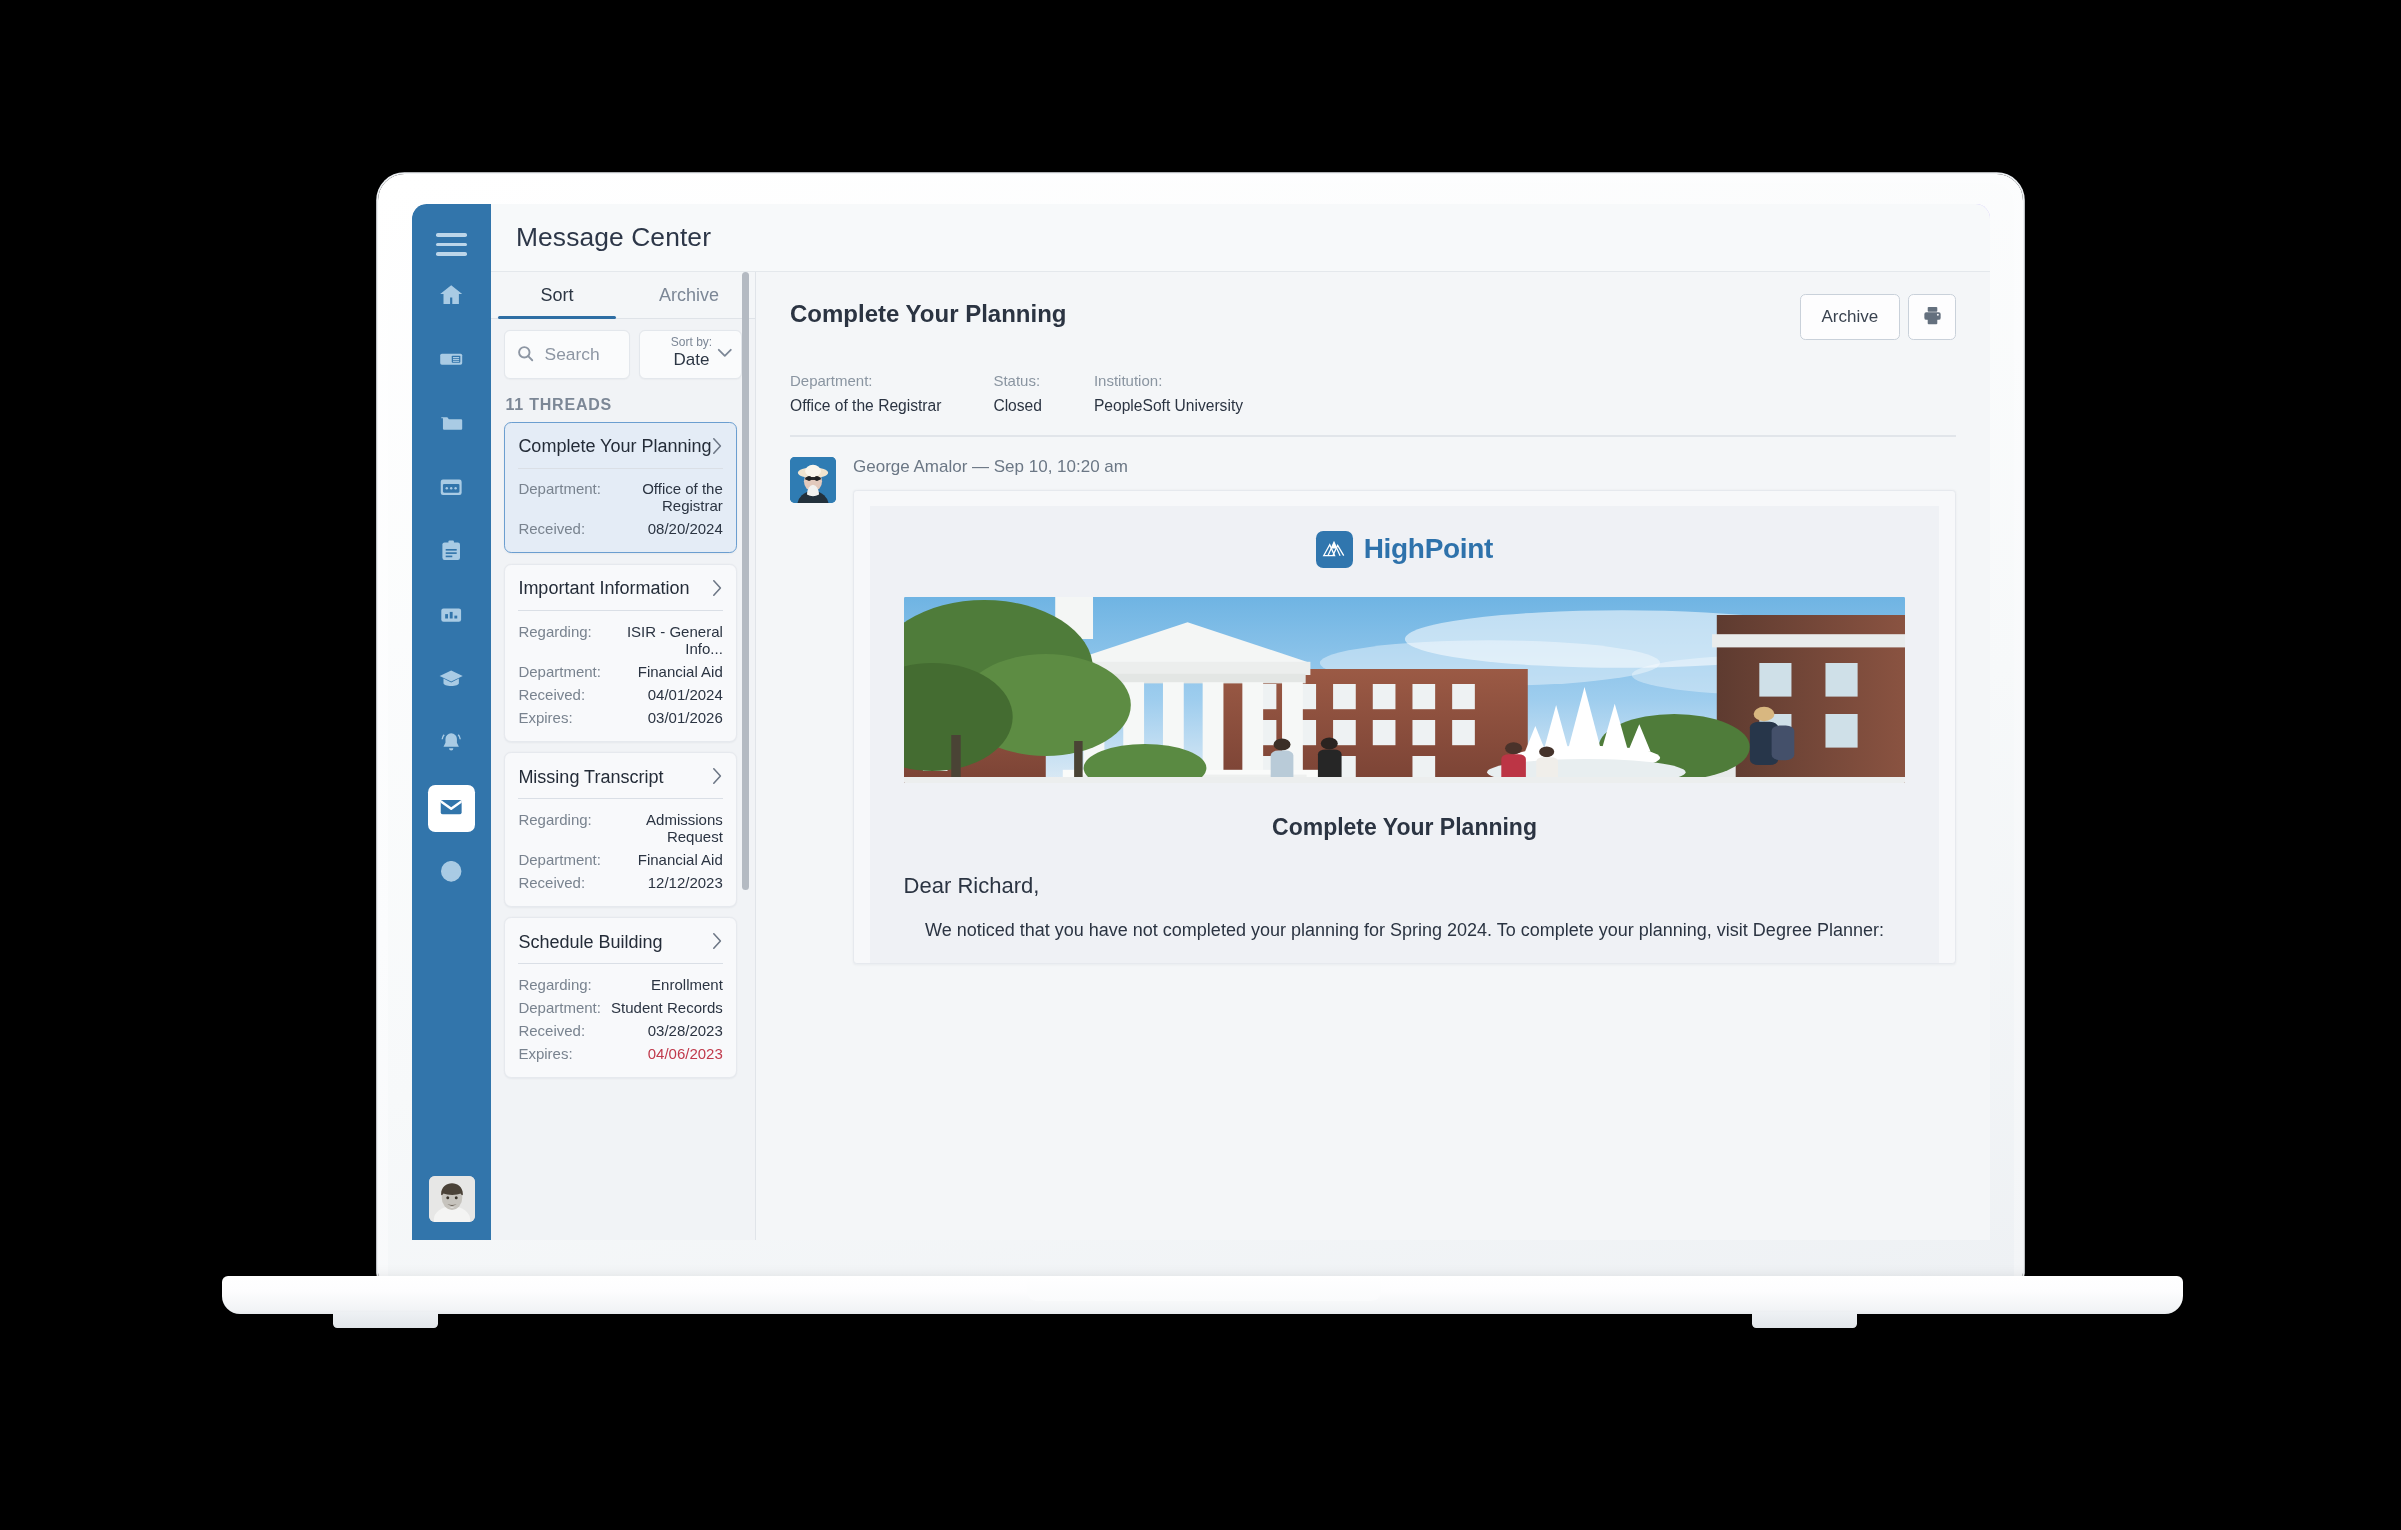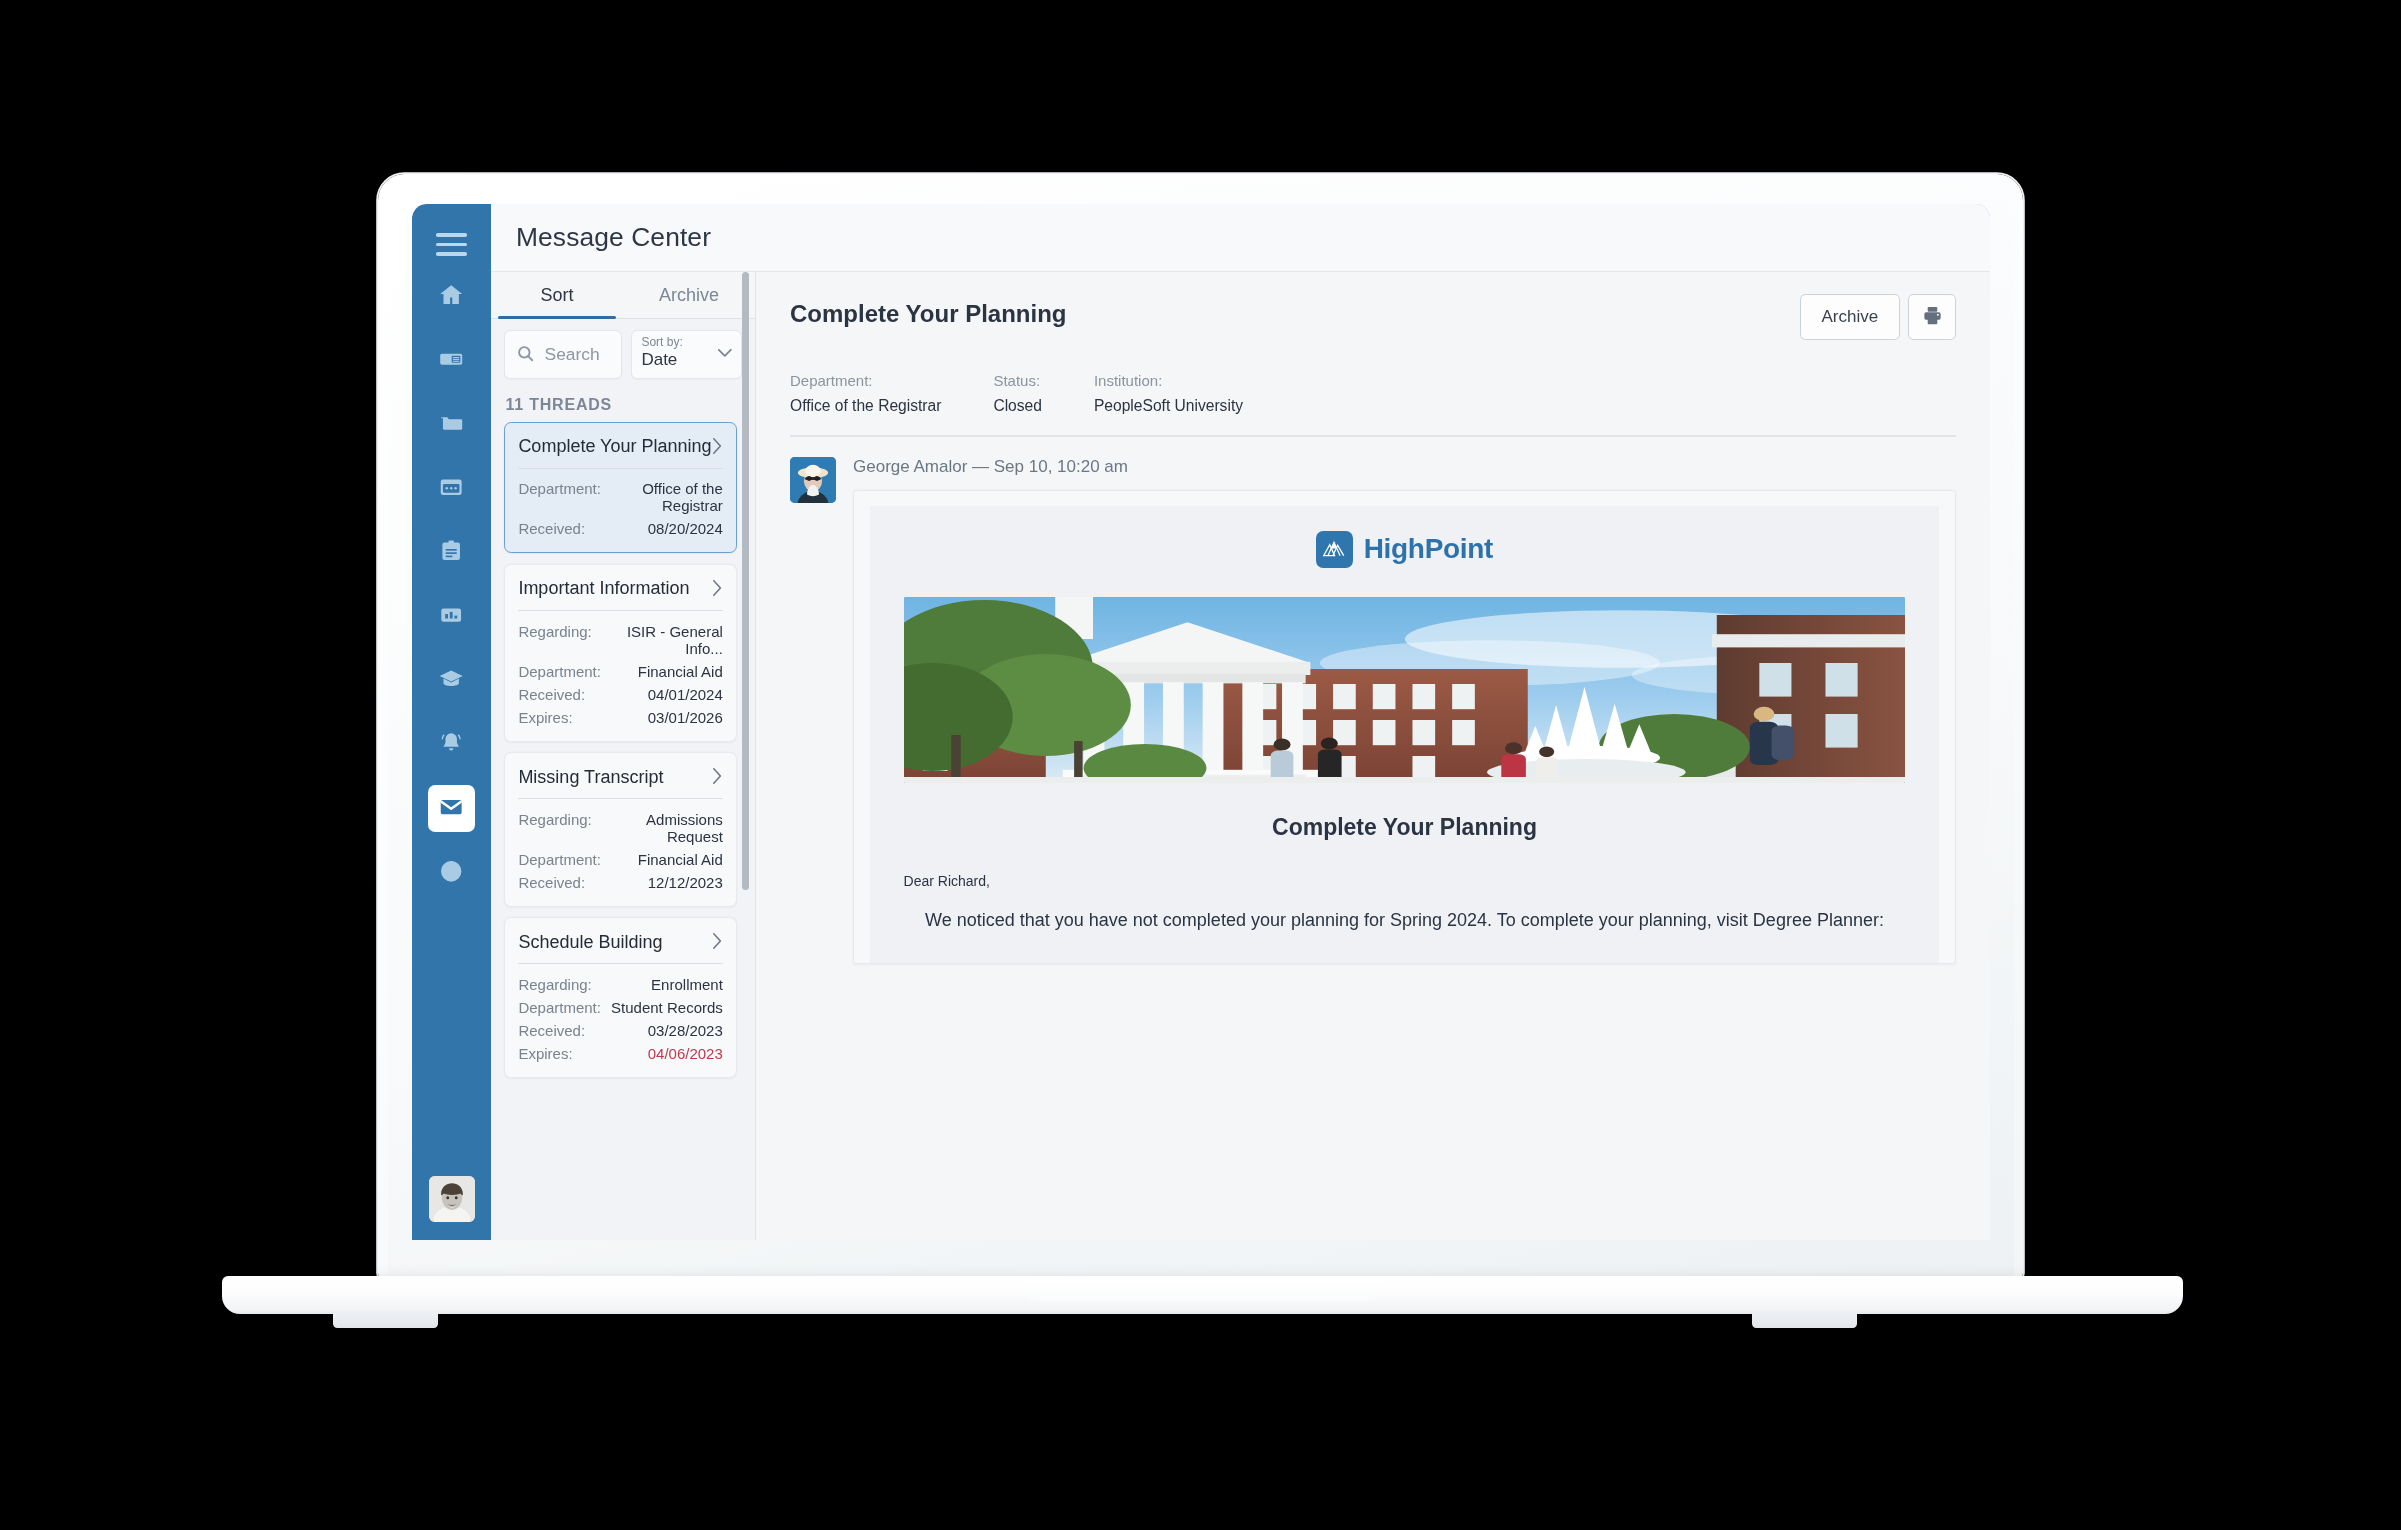--- a/index.html
+++ b/index.html
@@ -167,28 +167,29 @@
   }
   #search-box svg { width: 19px; height: 19px; stroke: #8d96a3; fill: none; stroke-width: 2.4; flex: 0 0 19px;}
   #search-input {
     border: none; outline: none; background: transparent;
     font-size: 17.4px; color: #3b4452; margin-left: 9.6px; width: 100%;
     font-family: "Liberation Sans", sans-serif;
   }
   #search-input::placeholder { color: #8d96a3; }
 
   #sort-box {
-    width: 111px; height: 49px;
+    width: 103px; height: 49px;
     background: #fafbfc;
     border: 0.9px solid #e3e7ec;
     border-radius: 6px;
     padding: 4.8px 7.2px 0 9.6px;
     position: relative;
     cursor: pointer;
     box-shadow: 0 0.6px 1.2px rgba(0,0,0,0.03);
+    text-align: center;
   }
   #sort-label { font-size: 12px; color: #7c8796; line-height: 1.1; }
   #sort-value { font-size: 17px; color: #2c3644; margin-top: 1.2px; }
   #sort-chevron { position: absolute; right: 8.4px; top: 17px; width: 15.6px; height: 9.6px; }
   #sort-chevron svg { width: 15.6px; height: 9.6px; stroke: #7c8796; stroke-width: 3; fill: none; }
 
   #threads-count {
     font-size: 16px; letter-spacing: 0.8px;
     color: #7c8796; font-weight: 700;
     padding: 17px 0 8.4px 14.4px;
@@ -298,21 +299,21 @@
     display: flex; align-items: center; justify-content: center;
   }
   #logo-mark svg { width: 28px; height: 28px; }
   #logo-text { font-size: 28px; color: #2e72ab; font-weight: 700; letter-spacing: -0.3px; }
 
   #hero { margin: 29px 34px 0 34px; height: 186px; overflow: hidden; border-radius: 1.2px; }
   #hero svg { display: block; width: 100%; height: 100%; }
 
   #email-body { padding: 0 34px; }
   #email-h1 { font-size: 23px; color: #2b3442; text-align: center; margin-top: 31px; }
-  #email-greeting { font-size: 14px; color: #2b3442; margin-top: 32px; }
+  #email-greeting { font-size: 22px; color: #2b3442; margin-top: 32px; }
   .email-p { font-size: 18px; color: #2b3442; margin-top: 20px; line-height: 1.28; text-align: center; }
 </style>
 </head>
 <body>
 
 <div id="device">
 
   <div id="lid"></div>
   <div id="lid-inner"></div>
 

